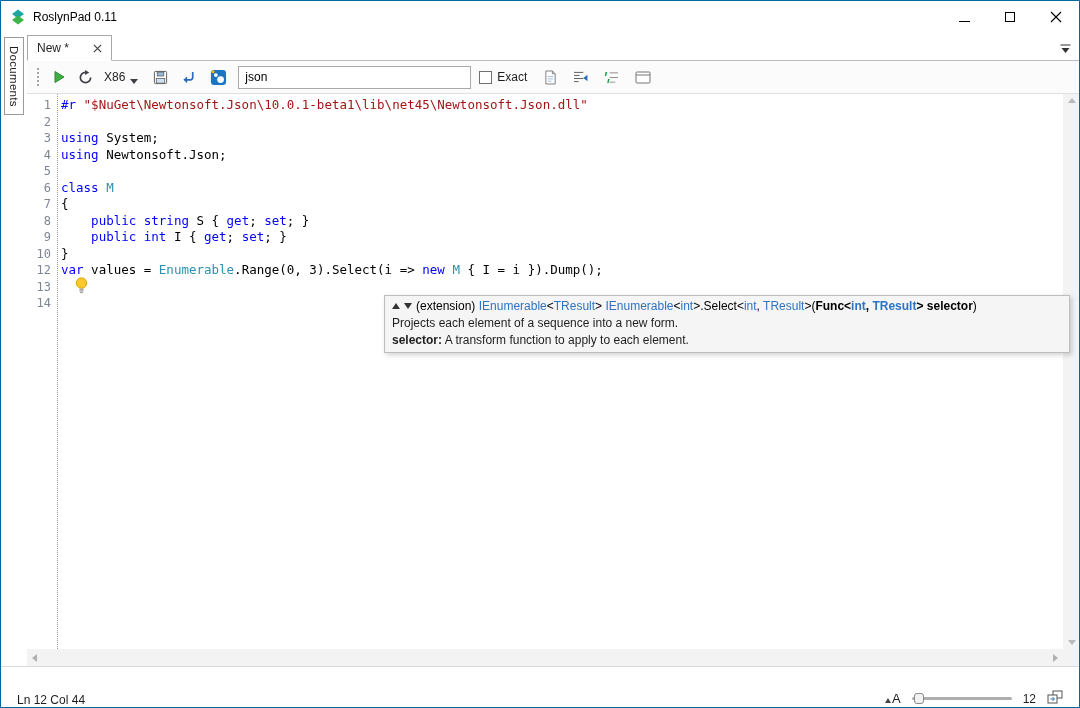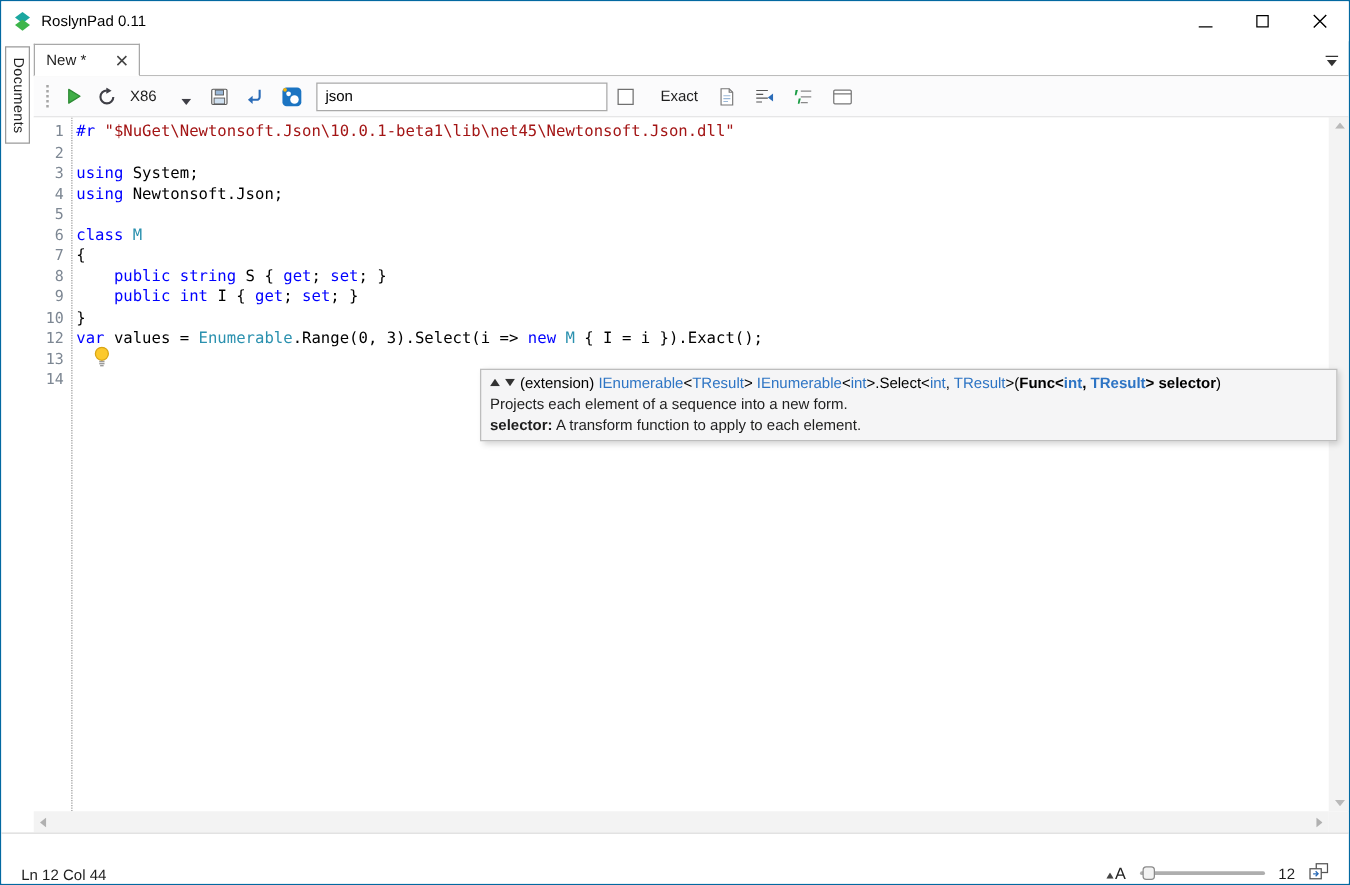--- a/index.html
+++ b/index.html
@@ -24,25 +24,25 @@
   .tabbar{position:absolute;left:26px;top:34px;right:0;height:26px;border-bottom:1px solid #bcbcbc}
   .tab{position:absolute;left:0;bottom:-1px;height:26px;display:flex;align-items:center;gap:24px;padding:0 9px;background:#fff;border:1px solid #a8a8a8;border-bottom:1px solid #fff;font-size:12px}
   .tabx{display:flex;align-items:center}
   .tab-menu{position:absolute;right:8px;top:8px}
 
   
   .toolbar{position:absolute;left:26px;top:60px;right:0;height:33px;background:#fbfbfc;border-bottom:1px solid #e0e0e0;display:flex;align-items:center;padding-left:10px}
   .grip{width:3px;height:18px;border-left:2px dotted #a5a5a5;margin-right:10px}
   .tbtn{background:none;border:none;padding:2px;display:flex;align-items:center;justify-content:center}
   .tb-run{margin-right:8px}.tb-restart{margin-right:7px}
-  .platform{display:flex;align-items:flex-end;gap:20px;margin:0 6px 0 2px;font-size:12px;color:#1e1e1e}
+  .platform{display:flex;align-items:flex-end;gap:5px;margin:0 6px 0 2px;font-size:12px;color:#1e1e1e}
   .tb-save{margin-left:7px}.tb-open{margin-left:9px}.tb-nuget{margin-left:10px}
   .searchbox{width:233px;height:23px;border:1px solid #a9a9a9;background:#fff;margin-left:9px;display:flex;align-items:center}
   .searchinput{border:none;outline:none;width:100%;height:100%;padding:0 6px;font-size:12px;font-family:inherit;background:transparent;color:#000}
-  .exact{display:flex;align-items:flex-end;gap:21px;margin-left:8px}
+  .exact{display:flex;align-items:flex-end;gap:5px;margin-left:8px}
   .cb{width:13px;height:13px;border:1px solid #707070;background:#fff}
   .icongroup{display:flex;align-items:center;gap:12px;margin-left:15px}
 
   
   .editor{position:absolute;left:26px;top:93px;width:1036px;height:555px;background:#fff;font-family:"DejaVu Sans Mono","Liberation Mono",monospace;font-size:12.5px;padding-top:3px;overflow:hidden}
   .gutter-sep{position:absolute;left:30px;top:0;bottom:0;width:0;border-left:1px dotted #9a9a9a}
   .cl{display:flex;height:16.5px;line-height:16.5px;white-space:pre}
   .ln{width:24px;flex:0 0 24px;text-align:right;color:#7d8793;font-size:12px}
   .ct{padding-left:10px}
   .c-p{color:#000}.c-k{color:#0000ff}.c-t{color:#2b91af}.c-s{color:#a31515}
@@ -208,21 +208,21 @@
         <div class="cl"><span class="ln">1</span><span class="ct"><span class="c-k">#r </span><span class="c-s">"$NuGet\Newtonsoft.Json\10.0.1-beta1\lib\net45\Newtonsoft.Json.dll"</span></span></div>
         <div class="cl"><span class="ln">2</span><span class="ct"></span></div>
         <div class="cl"><span class="ln">3</span><span class="ct"><span class="c-k">using</span><span class="c-p"> System;</span></span></div>
         <div class="cl"><span class="ln">4</span><span class="ct"><span class="c-k">using</span><span class="c-p"> Newtonsoft.Json;</span></span></div>
         <div class="cl"><span class="ln">5</span><span class="ct"></span></div>
         <div class="cl"><span class="ln">6</span><span class="ct"><span class="c-k">class</span><span class="c-p"> </span><span class="c-t">M</span></span></div>
         <div class="cl"><span class="ln">7</span><span class="ct"><span class="c-p">{</span></span></div>
         <div class="cl"><span class="ln">8</span><span class="ct"><span class="c-p">    </span><span class="c-k">public</span><span class="c-p"> </span><span class="c-k">string</span><span class="c-p"> S { </span><span class="c-k">get</span><span class="c-p">; </span><span class="c-k">set</span><span class="c-p">; }</span></span></div>
         <div class="cl"><span class="ln">9</span><span class="ct"><span class="c-p">    </span><span class="c-k">public</span><span class="c-p"> </span><span class="c-k">int</span><span class="c-p"> I { </span><span class="c-k">get</span><span class="c-p">; </span><span class="c-k">set</span><span class="c-p">; }</span></span></div>
         <div class="cl"><span class="ln">10</span><span class="ct"><span class="c-p">}</span></span></div>
-        <div class="cl"><span class="ln">12</span><span class="ct"><span class="c-k">var</span><span class="c-p"> values = </span><span class="c-t">Enumerable</span><span class="c-p">.Range(0, 3).Select(i =&gt; </span><span class="c-k">new</span><span class="c-p"> </span><span class="c-t">M</span><span class="c-p"> { I = i }).Exact();</span></span></div>
+        <div class="cl"><span class="ln">12</span><span class="ct"><span class="c-k">var</span><span class="c-p"> values = </span><span class="c-t">Enumerable</span><span class="c-p">.Range(0, 3).Select(i =&gt; </span><span class="c-k">new</span><span class="c-p"> </span><span class="c-t">M</span><span class="c-p"> { I = i }).Dump();</span></span></div>
         <div class="cl"><span class="ln">13</span><span class="ct"></span></div>
         <div class="cl"><span class="ln">14</span></div>
       </div>
   </div>
 
   <div class="bulb">
     <svg width="15" height="17" viewBox="0 0 15 17">
         <circle cx="7.5" cy="6" r="5.2" fill="#fcc92c" stroke="#d9a514"></circle>
         <rect x="5.4" y="11.6" width="4.2" height="1.2" fill="#9a9a9a"></rect>
         <rect x="5.4" y="13.3" width="4.2" height="1.2" fill="#9a9a9a"></rect>

